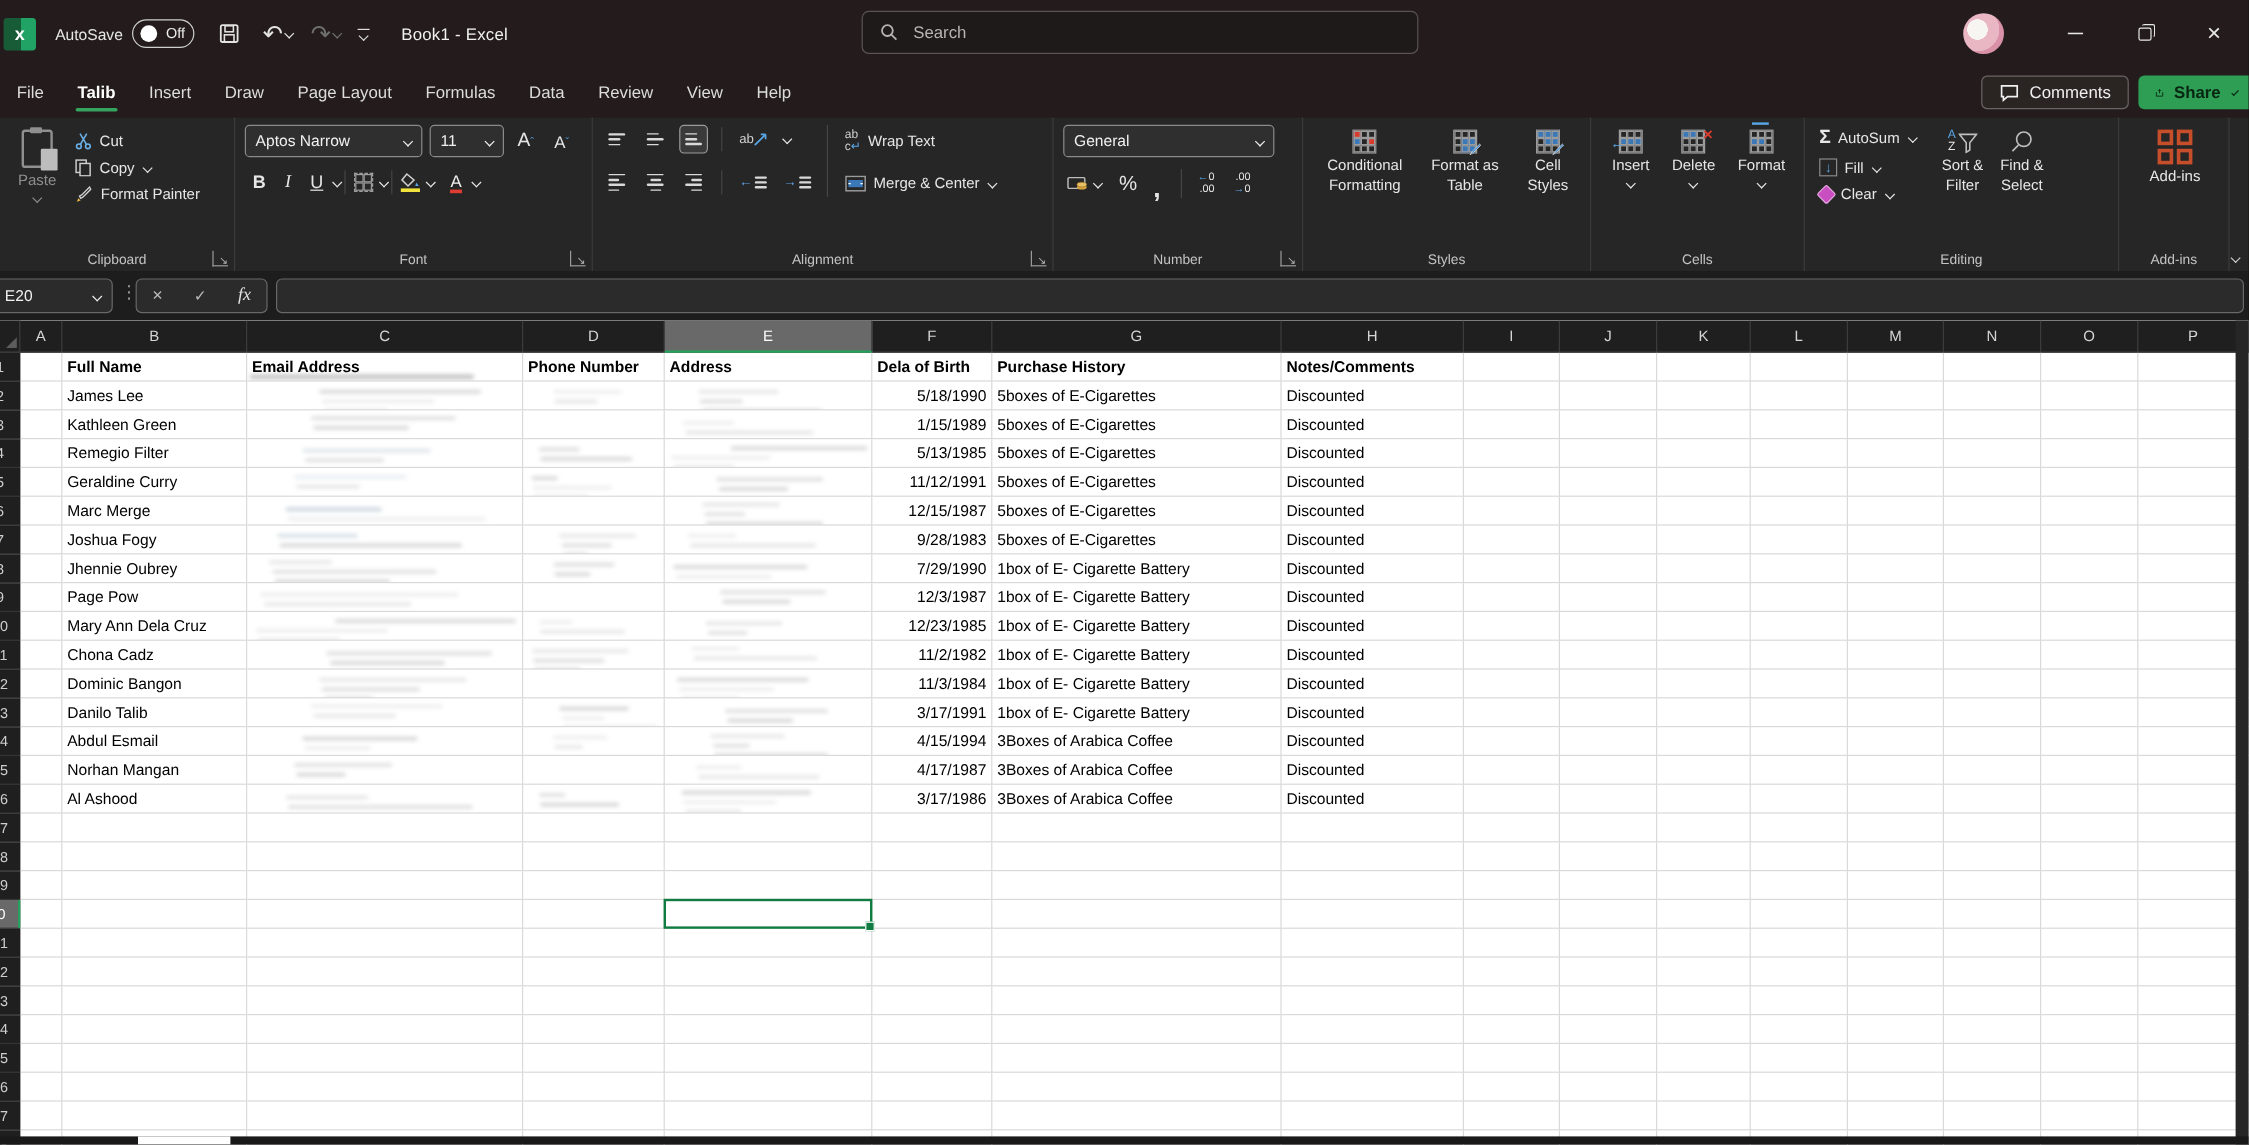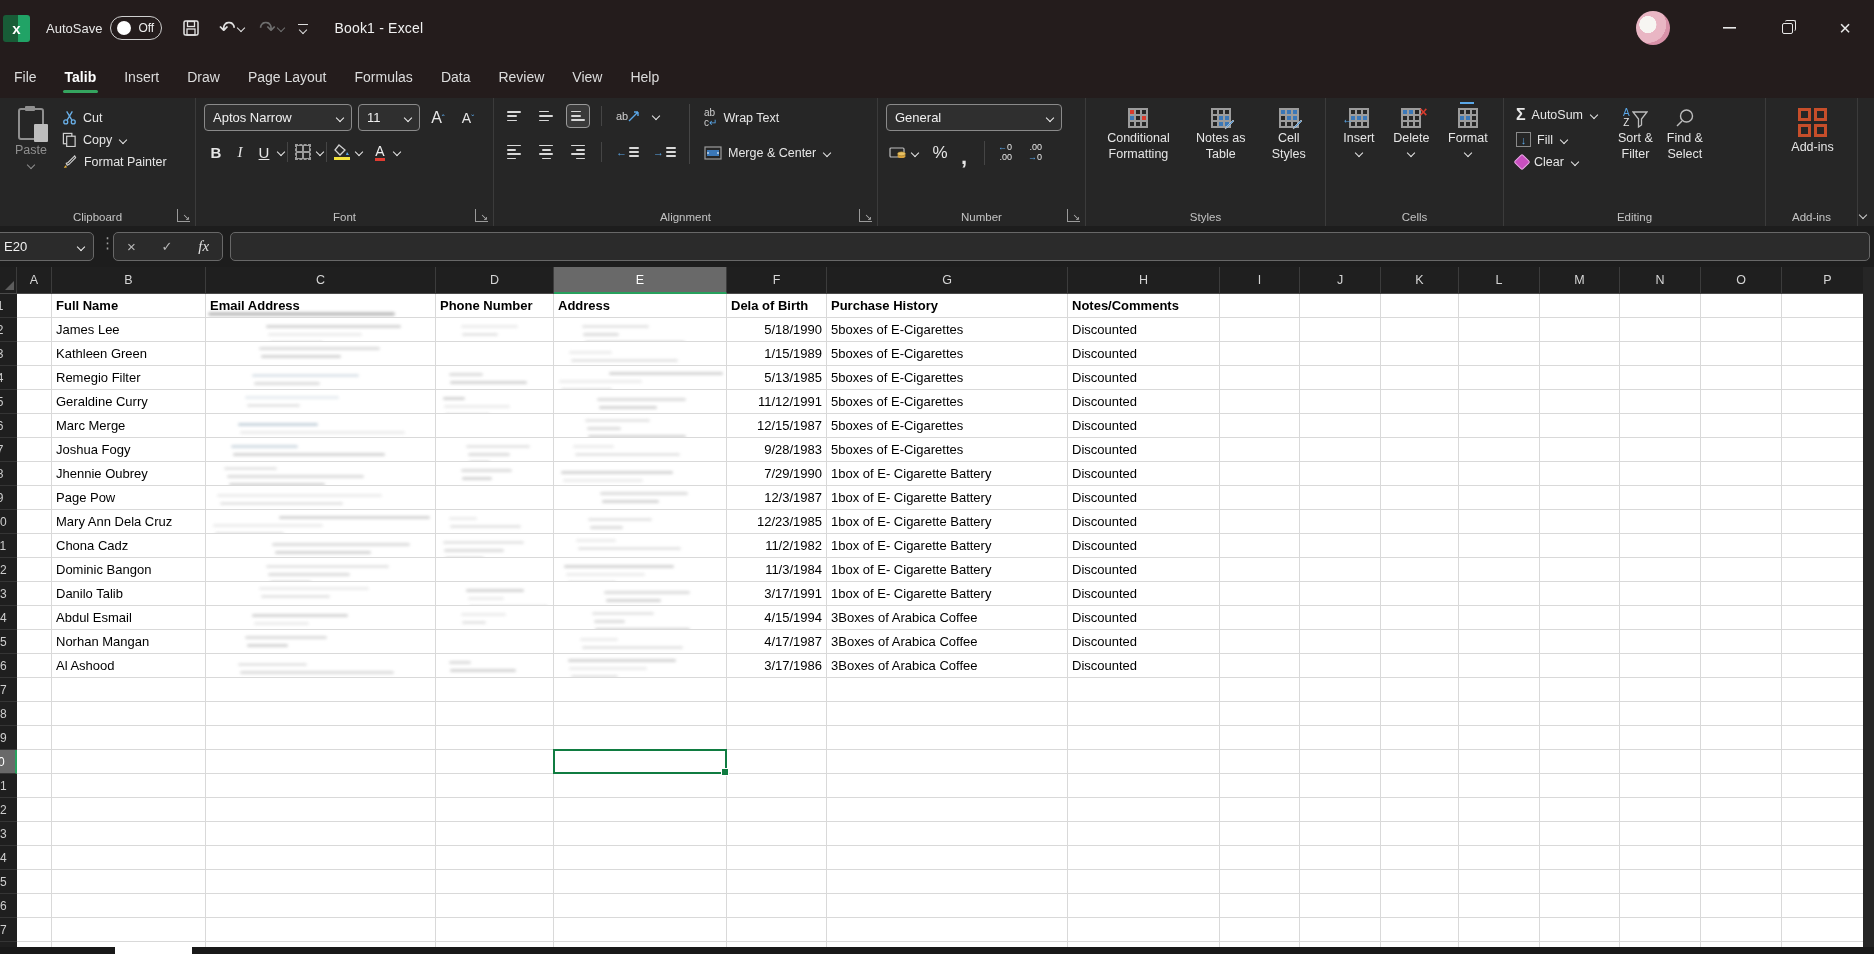--- a/index.html
+++ b/index.html
@@ -128,20 +128,27 @@
       </span>
       <span class="qatbtn" style="font-size:20px;">↶<span class="minichev"></span></span>
       <span class="qatbtn dis" style="font-size:20px;">↷<span class="minichev"></span></span>
       <span class="qat-custom">
         <span class="bar"></span>
         <span class="minichev" style="margin:0;"></span>
       </span>
     </div>
     <div class="doctitle">Book1  -  Excel</div>
 
+    <div class="searchbox">
+      <svg width="16" height="16" viewBox="0 0 16 16">
+        <circle cx="6.5" cy="6.5" r="4.5" fill="none" stroke="#b9b3b3" stroke-width="1.5"></circle>
+        <line x1="10" y1="10" x2="14" y2="14" stroke="#b9b3b3" stroke-width="1.5"></line>
+      </svg>
+      <span>Search</span>
+    </div>
 
     <div class="tb-right">
       <div class="avatar"></div>
       <div class="wbtn">
           <svg width="13" height="2">
             <rect width="13" height="1.6" fill="#e8e8e8"></rect>
           </svg>
         </div>
       <div class="wbtn">
           <span class="restore-ic"></span>
@@ -155,20 +162,36 @@
       <div class="tab active">Talib</div>
       <div class="tab">Insert</div>
       <div class="tab">Draw</div>
       <div class="tab">Page Layout</div>
       <div class="tab">Formulas</div>
       <div class="tab">Data</div>
       <div class="tab">Review</div>
       <div class="tab">View</div>
       <div class="tab">Help</div>
     </div>
+  <div class="tr-right">
+    <div class="comments-btn">
+      <svg width="17" height="15" viewBox="0 0 17 15">
+        <path d="M2 1.5 h13 v9 h-8 l-3.5 3 v-3 h-1.5 z" fill="none" stroke="#f0f0f0" stroke-width="1.4"></path>
+      </svg>
+      <span>Comments</span>
+    </div>
+    <div class="share-btn">
+      <svg width="16" height="15" viewBox="0 0 16 15">
+        <path d="M2 6 v7 h11 v-7" fill="none" stroke="#092613" stroke-width="1.5"></path>
+        <path d="M7.5 8 V1.5 M4.8 4 l2.7-2.7 L10.2 4" fill="none" stroke="#092613" stroke-width="1.5"></path>
+      </svg>
+      <span>Share</span>
+      <span class="minichev" style="border-color:#092613;"></span>
+    </div>
+  </div>
 
   <div class="ribbon">
 
     <div class="group" style="width:196px;">
       <div style="display:flex;gap:4px;">
         <div class="bigbtn" style="color:#8f8f8f;">
           <span class="paste-ic"></span>
           <span>Paste</span>
           <span class="minichev" style="color:#8f8f8f;margin:0;"></span>
         </div>
@@ -409,21 +432,21 @@
                 <i style="background:#3b78b8;"></i>
                 <i style="background:#3b78b8;"></i>
                 <i></i>
                 <i style="background:#3b78b8;"></i>
                 <i style="background:#3b78b8;"></i>
               </span>
             <svg width="12" height="12" viewBox="0 0 12 12" style="position:absolute;right:-4px;bottom:-3px;">
                 <path d="M10 1 L4 7 l-2 3 3-2 6-6z" fill="#4a92d4" stroke="#d9d9d9" stroke-width=".6"></path>
               </svg>
           </span>
-          <span class="cap">Notes as
+          <span class="cap">Format as
 Table</span>
         </div>
         <div class="bigbtn">
           <span style="position:relative;">
             <span class="gridico">
                 <i style="background:#3b78b8;"></i>
                 <i style="background:#3b78b8;"></i>
                 <i style="background:#3b78b8;"></i>
                 <i></i>
                 <i style="background:#3b78b8;"></i>

